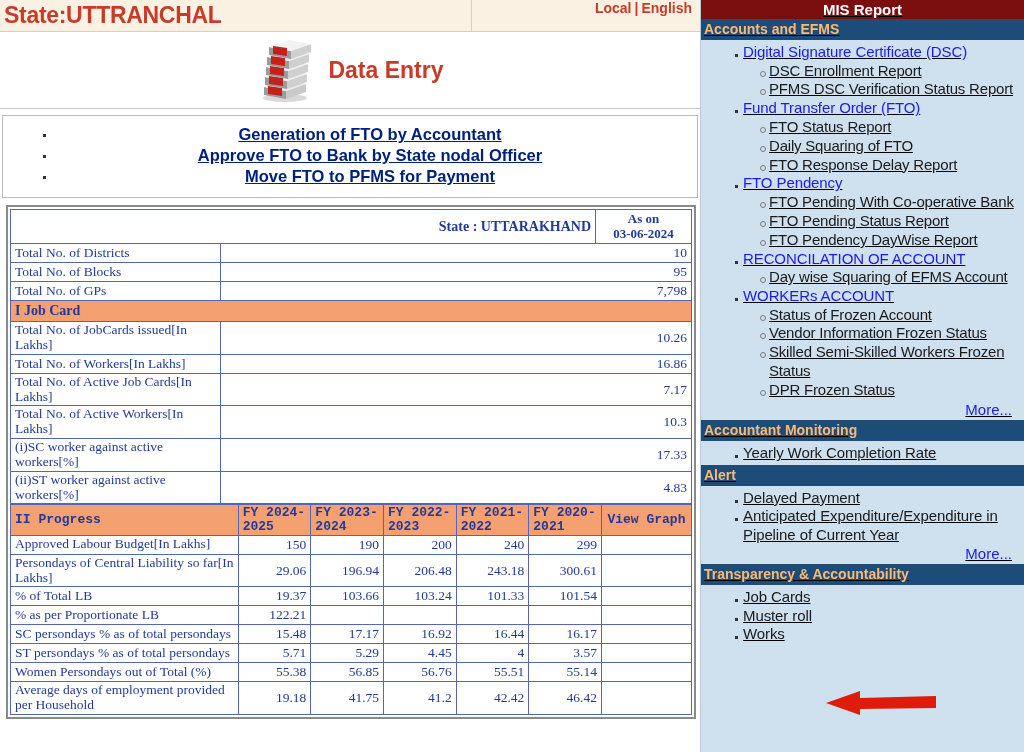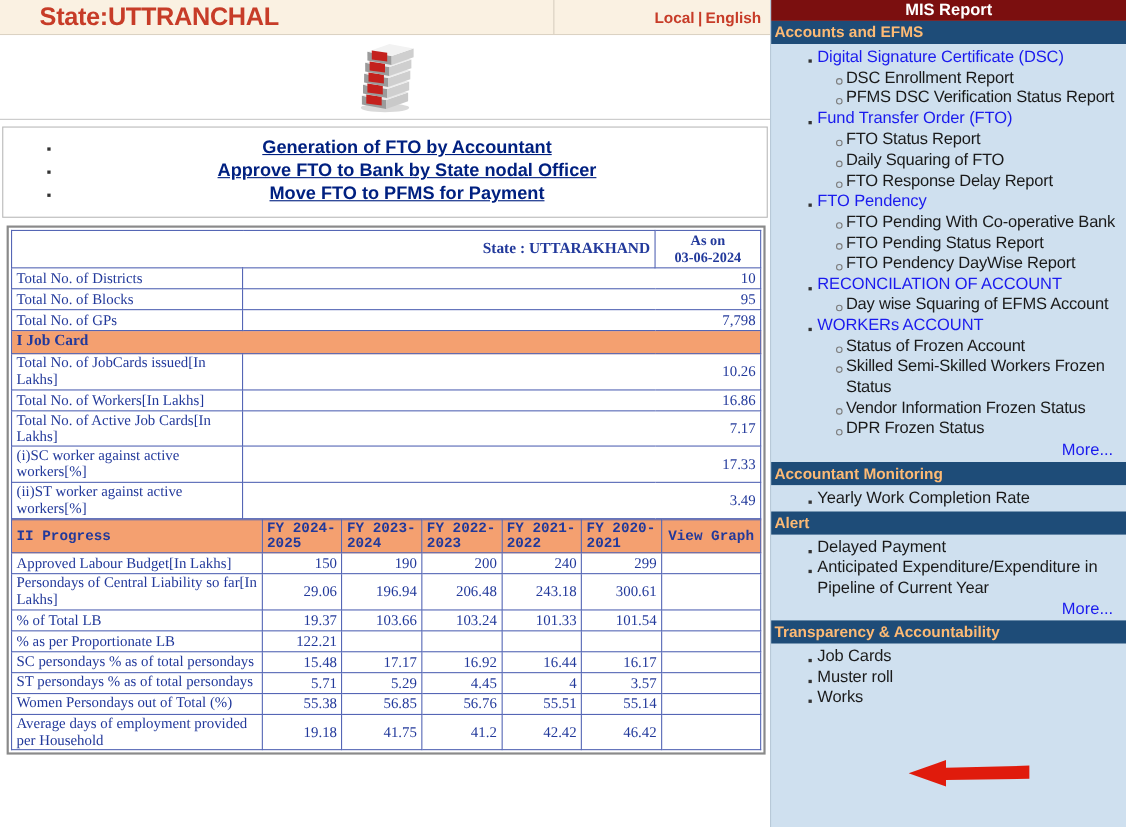--- a/index.html
+++ b/index.html
@@ -17,23 +17,22 @@
     width: 700px; height: 752px;
     background: #ffffff;
     position: relative;
     overflow: hidden;
   }
 
   .state-band {
     height: 32px;
     background: #FAF1E2;
     display: flex;
-    align-items: center;
+    align-items: flex-start;
     border-bottom: 1px solid #d8cfc0;
-    padding-left: 32px;
   }
   .state-band .state-title {
     flex: 0 0 472px;
     padding-left: 4px;
     color: #C73C28;
     font-size: 23px;
     font-weight: bold;
     letter-spacing: -0.3px;
     white-space: nowrap;
     border-right: 1px solid #d8cfc0;
@@ -150,20 +149,21 @@
   .vg-col { width: 83px; text-align: center; }
   .two-line { line-height: 1.1; }
 
   
   .right-pane {
     width: 324px; height: 752px;
     background: #CFE0EF;
     overflow: hidden;
     position: relative;
     border-left: 1px solid #b8c9d8;
+    text-decoration: underline;
   }
   .mis-title {
     background: #7B0F0F;
     color: #ffffff;
     font-size: 15px;
     font-weight: bold;
     text-align: center;
     height: 19px;
     line-height: 19px;
   }
@@ -273,20 +273,21 @@
           <polygon points="11,20 33,24 53,17 31,13" fill="#ededed"></polygon>
           <polygon points="15,19 15,27 29,29 29,21" fill="#c4211d"></polygon>
         </g>
         <g>
           <polygon points="13,10 13,18 35,22 35,14" fill="#9b9b9b"></polygon>
           <polygon points="35,14 35,22 55,15 55,7" fill="#cfcfcf"></polygon>
           <polygon points="13,10 35,14 55,7 33,3" fill="#f2f2f2"></polygon>
           <polygon points="17,9 17,17 31,19 31,11" fill="#c4211d"></polygon>
         </g>
       </svg>
+      <div class="data-entry-text">Data Entry</div>
     </div>
 
     <div class="links-box">
       <ul>
         <li><a href="#">Generation of FTO by Accountant</a></li>
         <li><a href="#">Approve FTO to Bank by State nodal Officer</a></li>
         <li><a href="#">Move FTO to PFMS for Payment</a></li>
       </ul>
     </div>
 
@@ -324,26 +325,30 @@
           </tr>
           <tr>
             <td class="lbl">Total No. of Workers[In Lakhs]</td>
             <td class="num" colspan="2">16.86</td>
           </tr>
           <tr>
             <td class="lbl two-line">Total No. of Active Job Cards[In Lakhs]</td>
             <td class="num" colspan="2">7.17</td>
           </tr>
           <tr>
+            <td class="lbl two-line">Total No. of Active Workers[In Lakhs]</td>
+            <td class="num" colspan="2">10.3</td>
+          </tr>
+          <tr>
             <td class="lbl two-line">(i)SC worker against active workers[%]</td>
             <td class="num" colspan="2">17.33</td>
           </tr>
           <tr>
             <td class="lbl two-line">(ii)ST worker against active workers[%]</td>
-            <td class="num" colspan="2">3.49</td>
+            <td class="num" colspan="2">4.83</td>
           </tr>
         </tbody>
       </table>
 
       <table class="mis">
         <tbody>
           <tr class="fy-head">
             <td class="lbl">II Progress</td>
             <td class="fy-col">FY 2024-2025</td>
             <td class="fy-col">FY 2023-2024</td>
@@ -463,22 +468,22 @@
         <li>
           <a href="#" class="cat-link">RECONCILATION OF ACCOUNT</a>
           <ul class="lvl2">
             <li><a href="#" class="sub-item">Day wise Squaring of EFMS Account</a></li>
           </ul>
         </li>
         <li>
           <a href="#" class="cat-link">WORKERs ACCOUNT</a>
           <ul class="lvl2">
             <li><a href="#" class="sub-item">Status of Frozen Account</a></li>
+            <li><a href="#" class="sub-item">Vendor Information Frozen Status</a></li>
             <li><a href="#" class="sub-item">Skilled Semi-Skilled Workers Frozen Status</a></li>
-            <li><a href="#" class="sub-item">Vendor Information Frozen Status</a></li>
             <li><a href="#" class="sub-item">DPR Frozen Status</a></li>
           </ul>
         </li>
       </ul>
       <a href="#" class="more-link">More...</a>
     </div>
 
     <div class="sec-head">Accountant Monitoring</div>
     <div class="sec-body">
       <ul class="lvl1">

